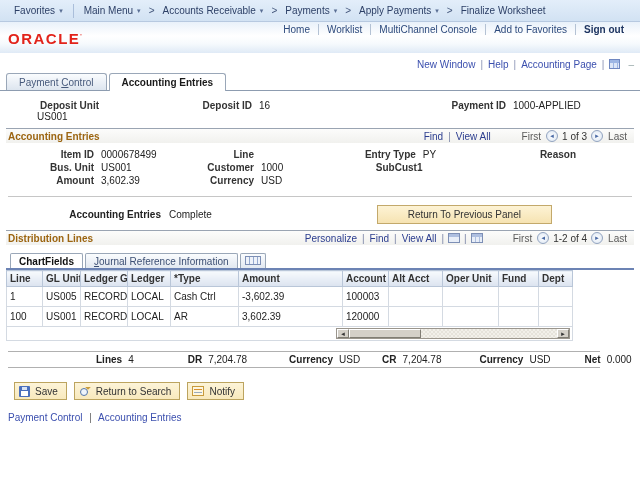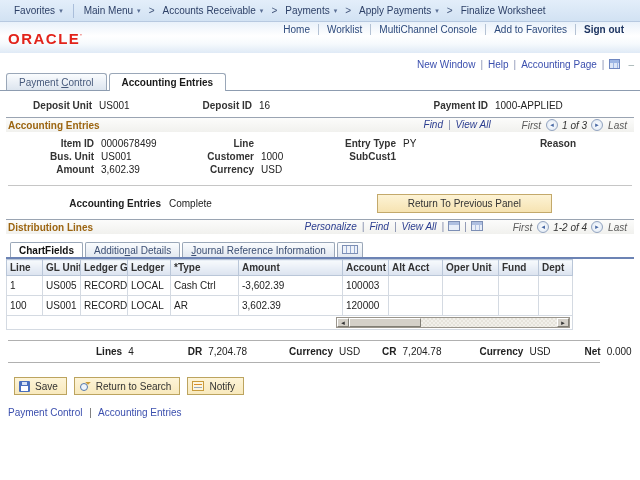--- a/index.html
+++ b/index.html
@@ -57,32 +57,32 @@
     border:1px solid #9aa7b8; border-bottom:none; border-radius:3px 3px 0 0;
     background:linear-gradient(#fafcfe,#dde5ef); color:#46597b; cursor:pointer; white-space:nowrap;
   }
   .tab.active { background:#fff; font-weight:bold; color:#1a1a1a; margin-bottom:-1px; padding-bottom:3px; }
   .keyu { text-decoration:underline; }
   
   .depositrow { display:flex; margin:9px 0 6px 30px; }
   .fld { display:flex; align-items:baseline; }
   .fld .lbl { font-weight:bold; color:#333; text-align:right; }
   .fld .val { color:#222; margin-left:7px; }
-  .dep1 { width:170px; } .dep1 .lbl{ width:62px; }
+  .dep1 { width:170px;flex-direction:column; } .dep1 .lbl{ width:62px; }
   .dep2 { width:175px; } .dep2 .lbl{ width:52px; }
-  .dep3 .lbl{ width:55px; margin-left:58px; }
+  .dep3 .lbl{ width:55px; margin-left:76px; }
   
   .groupbox { margin:4px 6px 0 6px; }
   .gb-head {
     border-top:1px solid #9aa4b2; background:linear-gradient(#fcfcfb,#f1f1ee);
     height:15px; display:flex; align-items:center; justify-content:space-between;
     padding:0 4px 0 2px;
   }
   .gb-title { color:#9c6511; font-weight:bold; }
-  .navlinks { display:flex; color:#2b3d8f;font-style:italic; }
+  .navlinks { display:flex; align-items:center; color:#2b3d8f; }
   .navlinks .nlink { cursor:pointer; padding:0 2px; }
   .navlinks .nsep { color:#7d87a8; margin:0 3px; }
   .pager { display:flex; align-items:center; margin-left:26px; color:#5a5a5a; }
   .pager .ptext { margin:0 3px; cursor:pointer; }
   .pager .pos { color:#333; margin:0 2px; }
   .circbtn {
     width:12px; height:12px; border:1px solid #93a4c0; border-radius:50%;
     background:radial-gradient(#ffffff,#d9e4f2); color:#4a6aa5; font-size:6px;
     display:inline-flex; align-items:center; justify-content:center; cursor:pointer; margin:0 2px;
   }
@@ -96,21 +96,21 @@
   .miniicon.grid {
     background:
       linear-gradient(#aebfe0,#aebfe0) 0 0/100% 3px no-repeat,
       repeating-linear-gradient(90deg,#e8eef8 0 3px,#aebfe0 3px 4px);
   }
   
   .ae-fields { padding:4px 0 2px; }
   .ae-row { display:flex; margin:2px 0; }
   .c1 { width:190px; } .c1 .lbl{ width:88px; }
   .c2 { width:135px; } .c2 .lbl{ width:58px; }
-  .c3 { width:125px; } .c3 .lbl{ width:65px; }
+  .c3 { width:125px;justify-content:center; } .c3 .lbl{ width:65px; }
   .c4 .lbl{ width:60px; margin-left:60px; }
   .ae-div { border-top:1px solid #c6c6c6; margin:6px 2px 0; }
   .ae-status { display:flex; align-items:center; margin:8px 0 6px; }
   .ae-status .lbl { font-weight:bold; width:155px; text-align:right; }
   .ae-status .val { margin-left:8px; }
   .panelbtn {
     margin-left:165px; width:175px; text-align:center; padding:3px 20px;
     background:linear-gradient(#fdf3d5,#f6e3b2); border:1px solid #c3a96b;
     color:#333; cursor:pointer;
   }
@@ -142,21 +142,21 @@
   .hscroll { display:flex; align-items:stretch; height:11px; width:234px; margin-left:auto; border:1px solid #9a958c; background:#efede7; }
   .sb-arrow {
     width:12px; background:#d4d0c8; border:1px solid; border-color:#fff #807d74 #807d74 #fff;
     display:flex; align-items:center; justify-content:center; font-size:6px; color:#333; cursor:pointer;
   }
   .sb-thumb { width:72px; background:#d4d0c8; border:1px solid; border-color:#fff #807d74 #807d74 #fff; cursor:pointer; }
   .sb-track { flex:1; background:repeating-conic-gradient(#e6e3db 0 25%,#f2f0ea 0 50%) 0 0/4px 4px; }
   
   .totalsbar {
     border-top:1px solid #b0b0b0; border-bottom:1px solid #b0b0b0;
-    display:flex; align-items:center; height:23px; margin:10px 2px 0; width:592px;
+    display:flex; align-items:center; height:17px; margin:10px 2px 0; width:592px;
   }
   .tot { display:flex; align-items:baseline; }
   .tot .lbl { font-weight:bold; }
   .tot .val { margin-left:6px; }
   
   .toolbar { display:flex; margin:14px 0 0 8px;padding-left:6px; }
   .tbtn {
     display:inline-flex; align-items:center; margin-right:7px; padding:2px 8px 2px 4px;
     background:linear-gradient(#fdf4d8,#f8e9bd); border:1px solid #bca45f; color:#333; cursor:pointer; height:18px;
   }
@@ -356,21 +356,20 @@
         <span class="circbtn">◄</span>
         <span class="pos">1-2 of 4</span>
         <span class="circbtn">►</span>
         <span class="ptext">Last</span>
       </span>
     </span>
   </div>
 
   <div class="subtabbar">
     <span class="subtab active"><span></span><span class="keyu"></span><span>ChartFields</span></span>
-    <span class="subtab"><span>Additio</span><span class="keyu">n</span><span>al Details</span></span>
     <span class="subtab"><span></span><span class="keyu">J</span><span>ournal Reference Information</span></span>
     <span class="subtab icontab"><span class="colsicon"></span></span>
   </div>
 
   <table class="grid">
     <colgroup>
       <col style="width:36px">
         <col style="width:38px">
         <col style="width:47px">
         <col style="width:43px">

